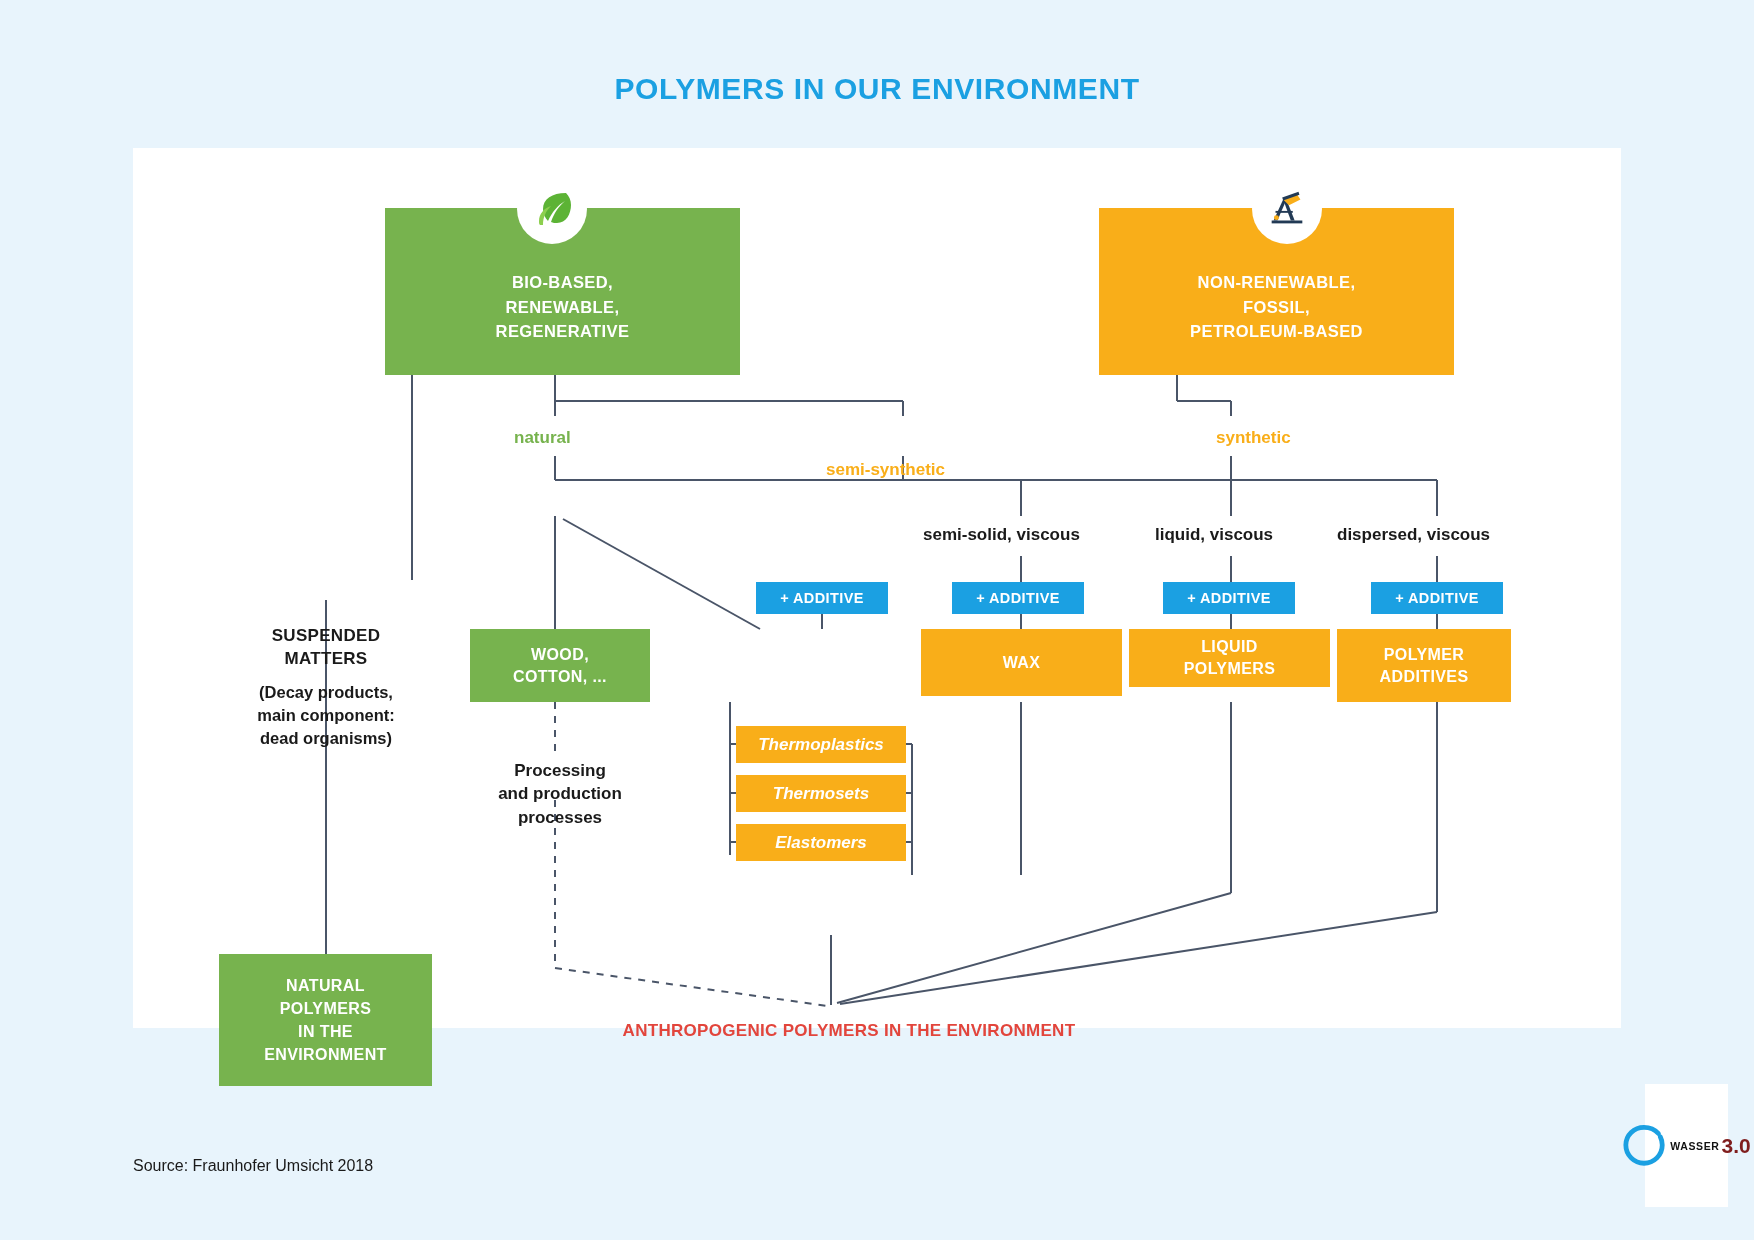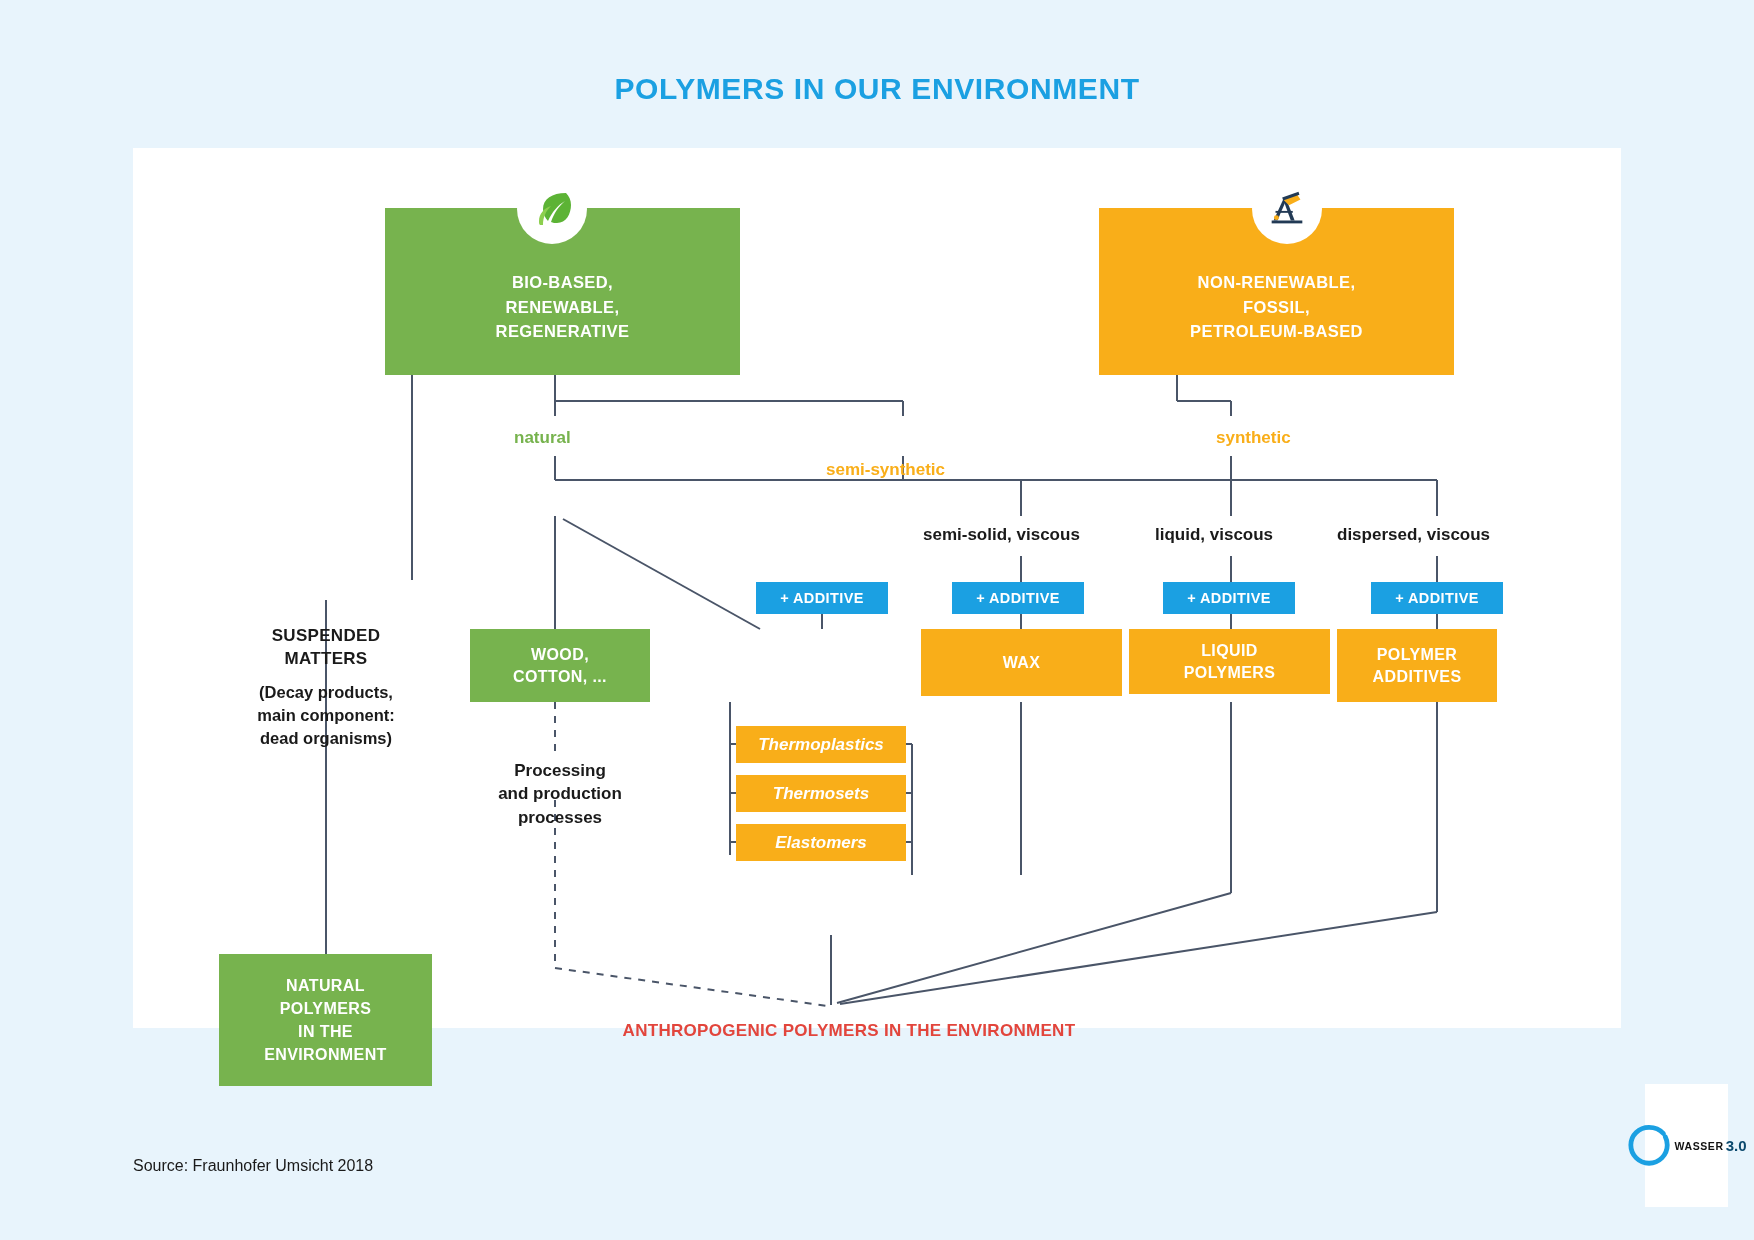--- a/index.html
+++ b/index.html
@@ -122,22 +122,22 @@
     text-align: center;
     display: flex;
     align-items: center;
     justify-content: center;
   }
   .catbox.green { background: #77b34e; }
   .catbox.orange { background: #f9ae19; }
   #cat-wood    { left: 470px;  top: 629px; width: 180px; height: 73px; }
   #cat-plast   { left: 712px;  top: 629px; width: 201px; height: 73px; }
   #cat-wax     { left: 921px;  top: 629px; width: 201px; height: 67px; }
-  #cat-liquid  { left: 1129px; top: 629px; width: 201px; height: 65px; }
-  #cat-addit   { left: 1337px; top: 629px; width: 160px; height: 73px; }
+  #cat-liquid  { left: 1129px; top: 629px; width: 201px; height: 58px; }
+  #cat-addit   { left: 1337px; top: 629px; width: 174px; height: 73px; }
 
   
   .subbox {
     position: absolute;
     background: #f9ae19;
     color: #ffffff;
     font-size: 17px;
     font-weight: bold;
     display: flex;
     align-items: center;
@@ -219,21 +219,21 @@
     width: 83px; height: 123px;
     background: #ffffff;
     display: flex;
     flex-direction: row;
     align-items: center;
     justify-content: center;
     gap: 2px;
   }
   #logo .mark { width: 46px; height: 46px; }
   #logo .w1 { font-size: 10.5px; font-weight: bold; color: #111; letter-spacing: 0.6px; }
-  #logo .w2 { font-size: 15px; font-weight: bold; color: #0c4a6e; line-height: 1; }
+  #logo .w2 { font-size: 21px; font-weight: bold; color: #7f1d1d; line-height: 1; }
 </style>
 </head>
 <body>
 
 <div id="stage">
 
   <div class="title">POLYMERS IN OUR ENVIRONMENT</div>
 
   <div class="canvas"></div>
 

